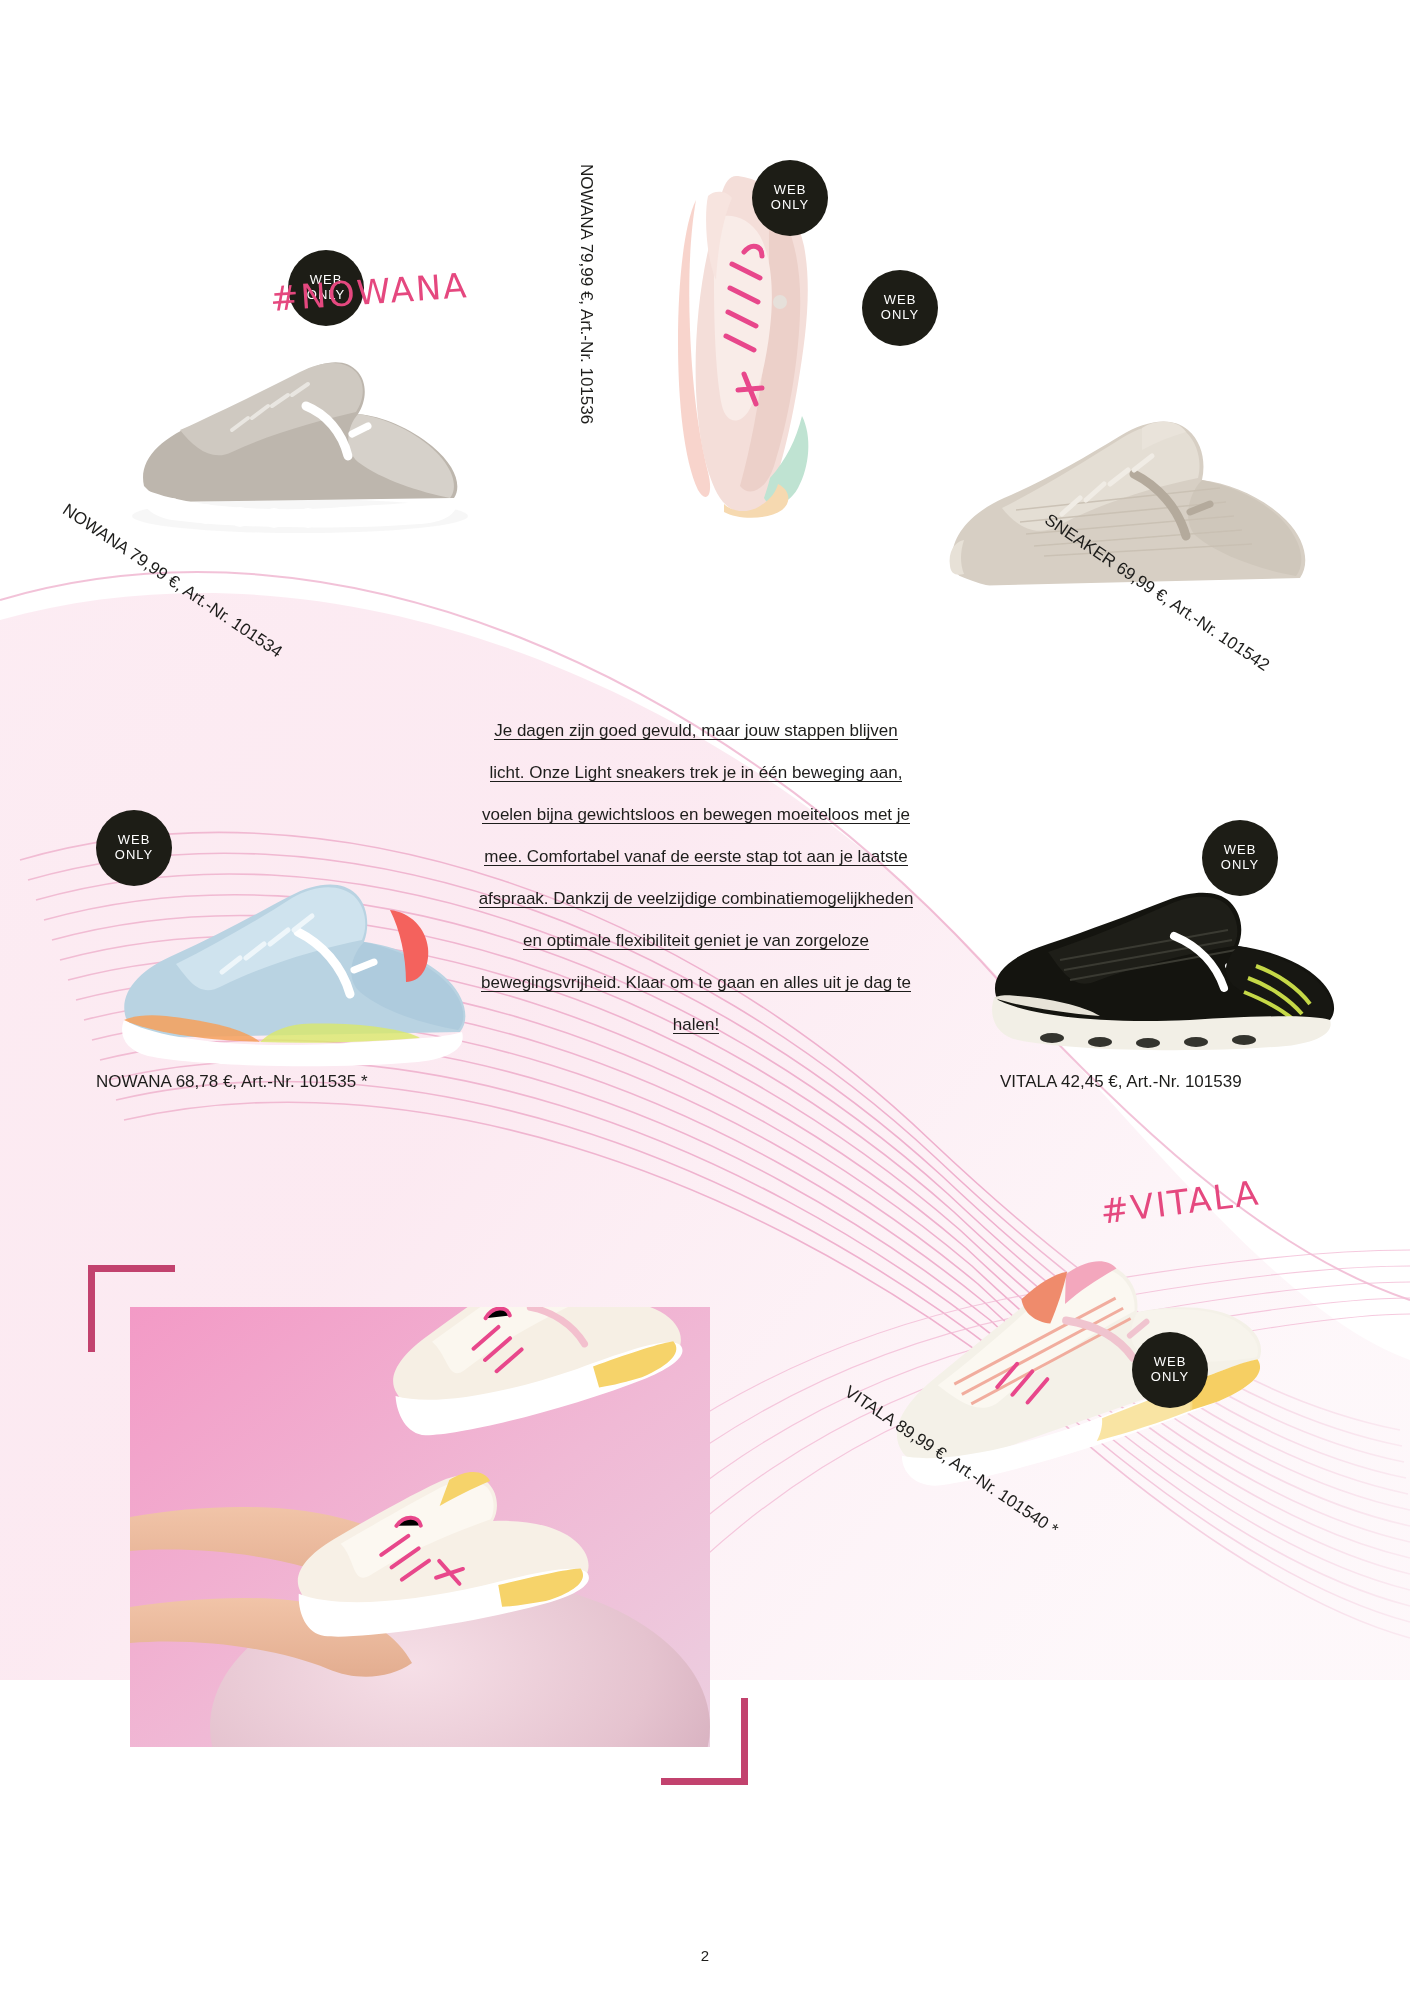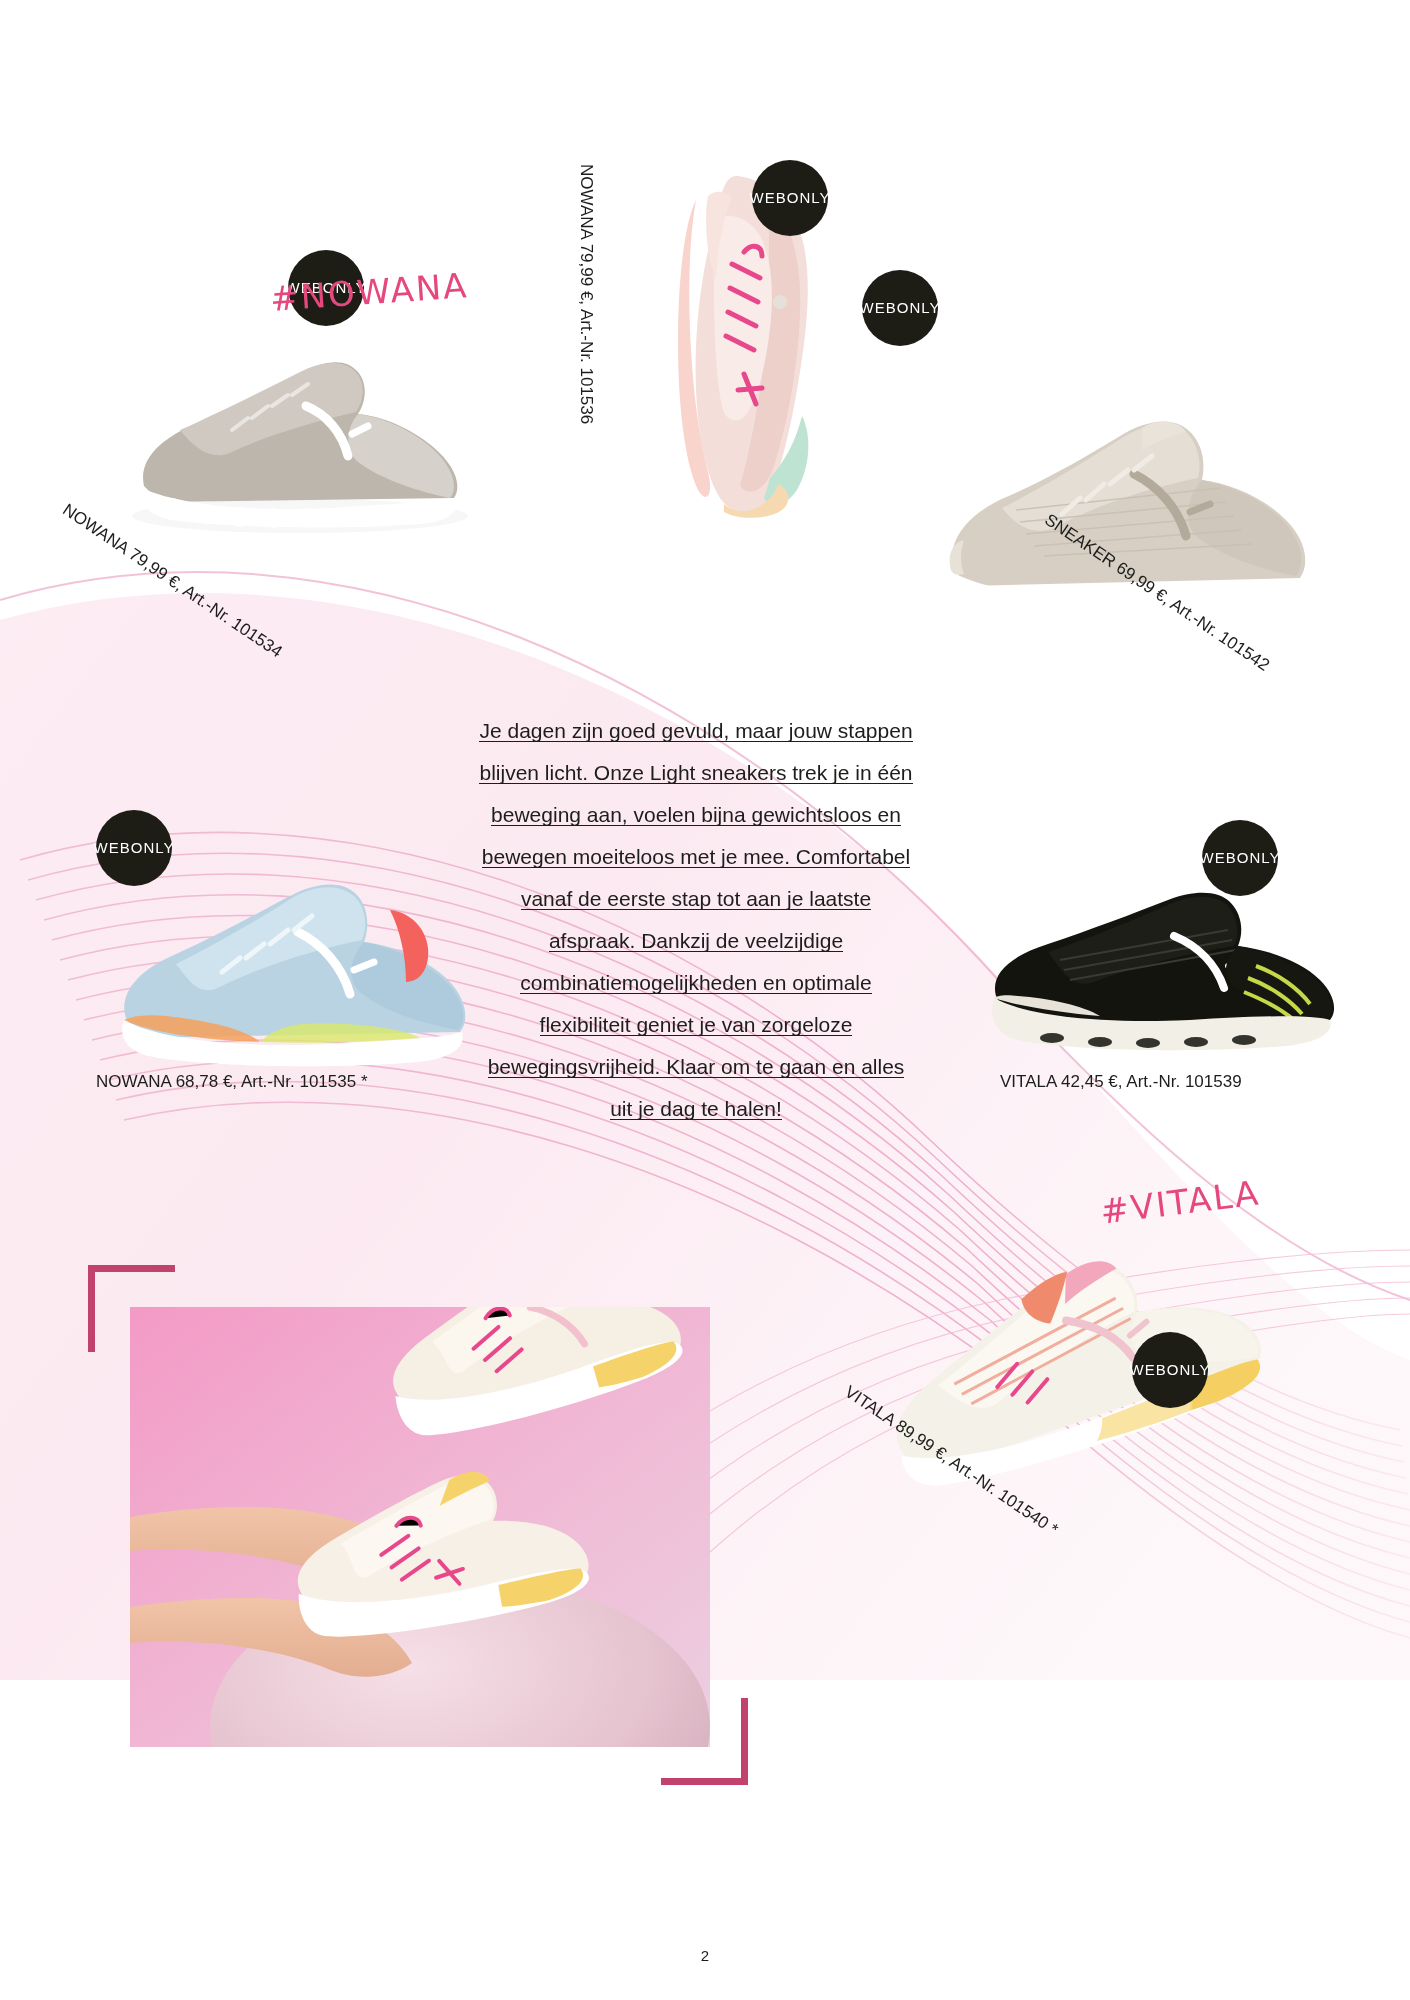--- a/index.html
+++ b/index.html
@@ -41,24 +41,24 @@
   }
 
   .badge {
     position: absolute;
     width: 76px;
     height: 76px;
     border-radius: 50%;
     background: #1d1d16;
     color: #ffffff;
     display: flex;
-    flex-direction: row;
+    flex-direction: column;
     align-items: center;
     justify-content: center;
-    font-size: 15px;
+    font-size: 13px;
     letter-spacing: 1px;
     line-height: 1.15;
     text-align: center;
   }
   .badge span { display: block; }
 
   .caption {
     position: absolute;
     font-size: 17px;
     white-space: nowrap;
@@ -75,21 +75,21 @@
   }
   .hashtag.vitala { transform: rotate(-7deg); }
 
   
   .copy {
     position: absolute;
     left: 476px;
     top: 710px;
     width: 440px;
     text-align: center;
-    font-size: 21px;
+    font-size: 17px;
     line-height: 42px;
     color: #1d1d1b;
   }
   .copy span {
     box-shadow: inset 0 -1px 0 0 #1d1d1b;
   }
 
   
   .photo-frame {
     position: absolute;

